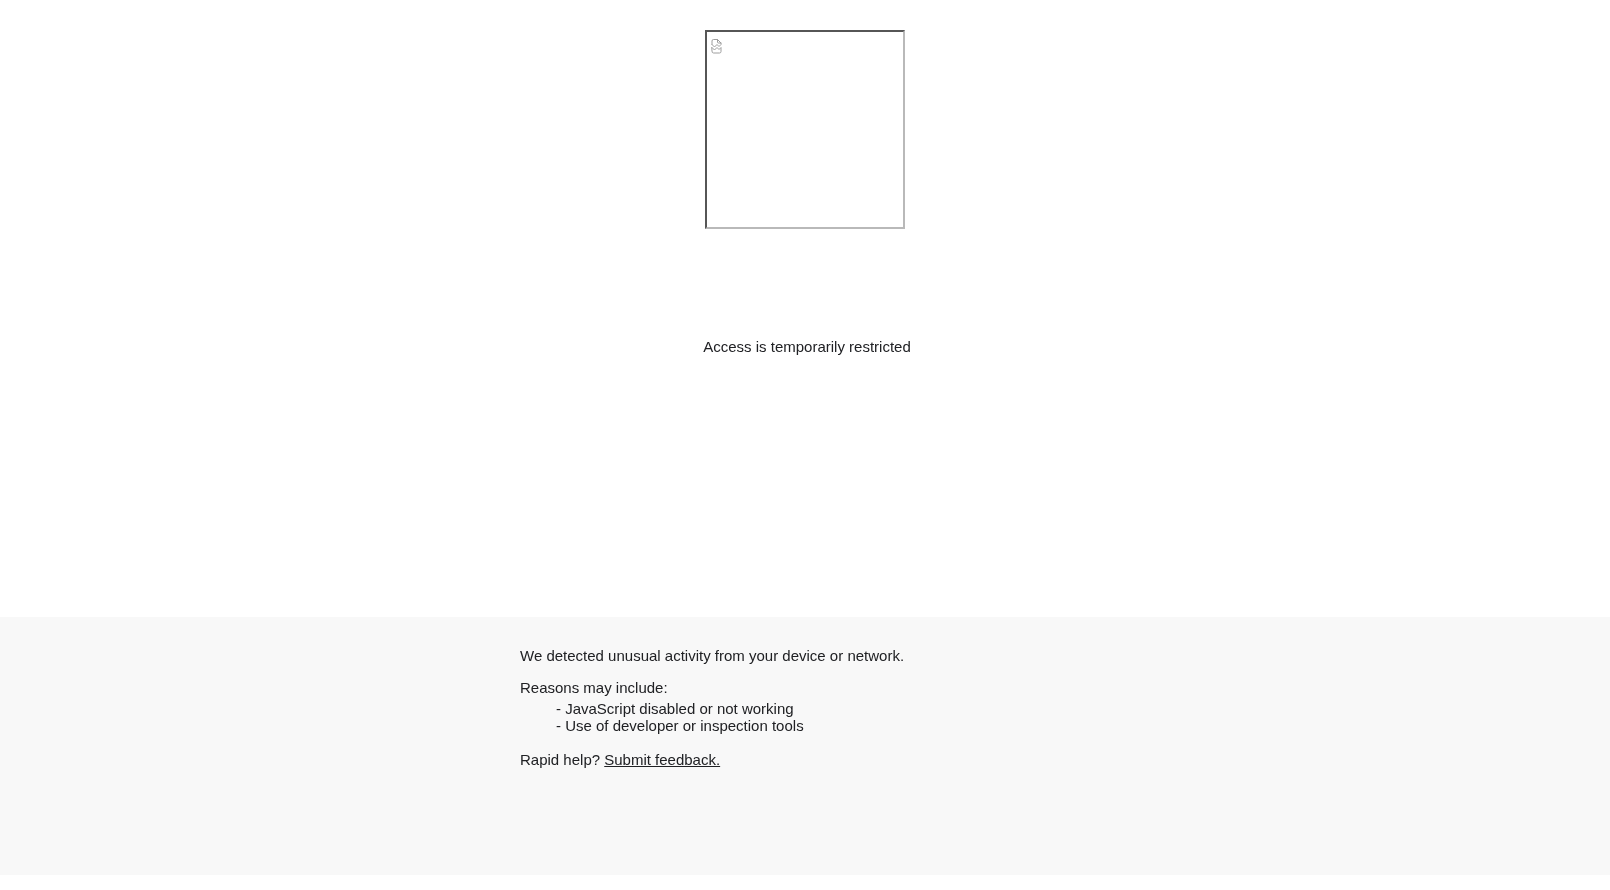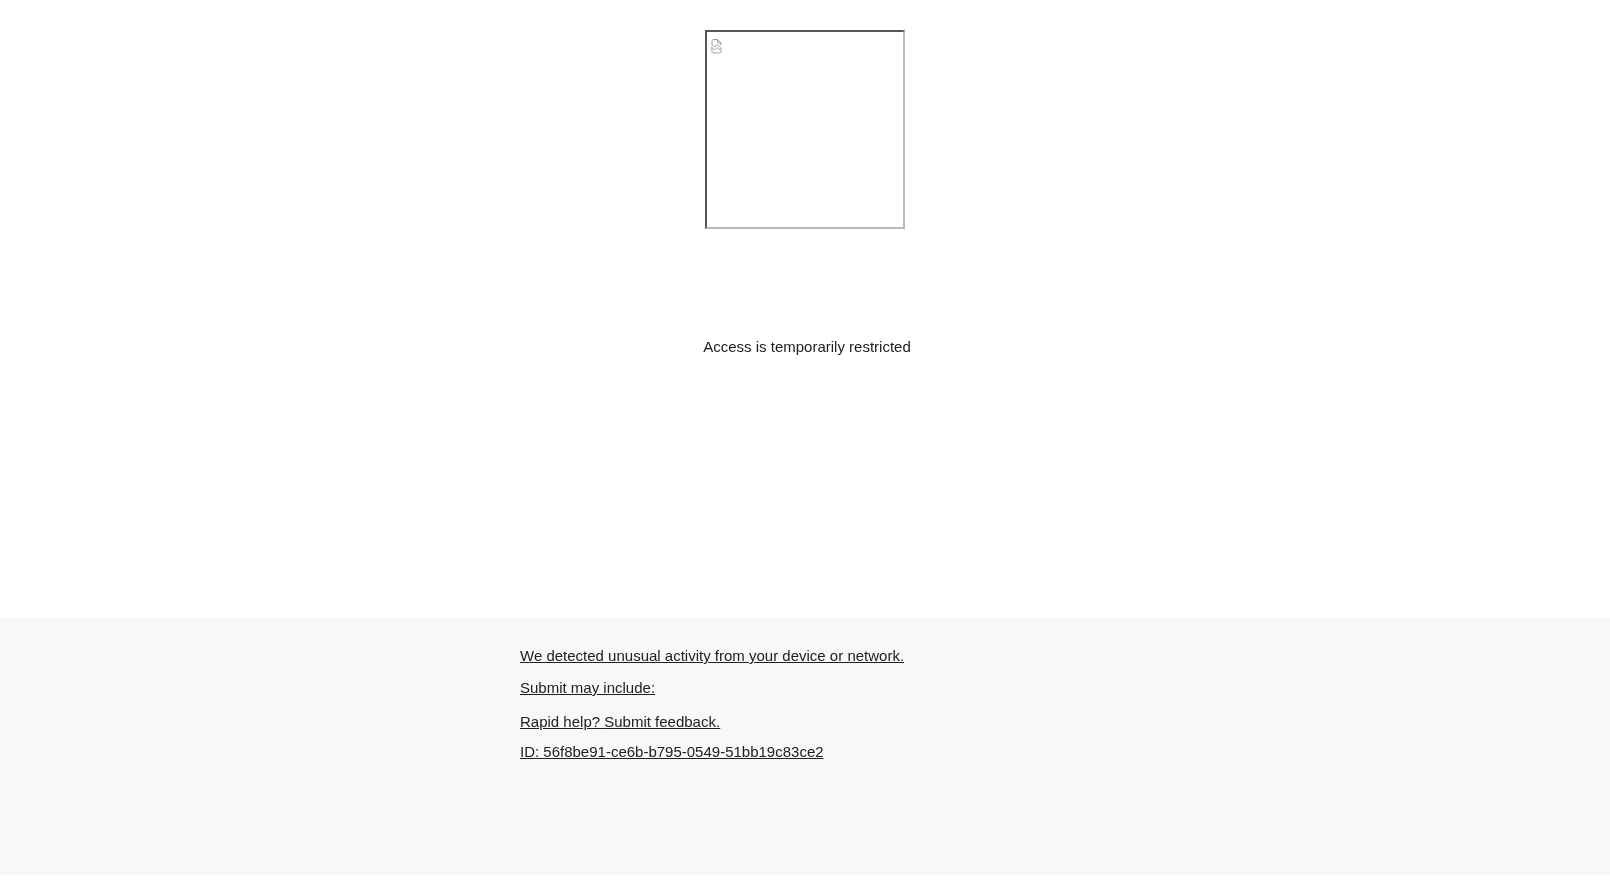--- a/index.html
+++ b/index.html
@@ -57,21 +57,20 @@
     background: #f8f8f8;
     box-sizing: border-box;
   }
   .footer-inner {
     width: 570px;
     margin: 0 auto;
     padding-top: 30px;
     font-size: 15px;
     line-height: 17px;
     color: #202124;
-    text-decoration: underline;
   }
   .footer-inner p {
     margin: 0;
   }
   .p-reasons-label { margin-top: 15px !important; }
   .reasons { margin-top: 4px; margin-left: 36px; }
   .reason { line-height: 17px; }
   .p-help { margin-top: 17px !important; }
   .p-id { margin-top: 13px !important; }
 
@@ -96,24 +95,25 @@
       <path d="M4 19 l5 5 5-5 4 4 4-4 v8 q0 3-3 3 H7 q-3 0-3-3 z"></path>
     </svg>
   </div>
 
   <h1 class="page-title">Access is temporarily restricted</h1>
 
   <div class="footer" style="background: rgb(248, 248, 248);">
     <div class="footer-inner">
       <p>We detected unusual activity from your device or network.</p>
 
-      <p class="p-reasons-label">Submit may include:</p>
+      <p class="p-reasons-label">Reasons may include:</p>
 
       <div class="reasons">
+        <div class="reason">- JavaScript disabled or not working</div>
+        <div class="reason">- Use of developer or inspection tools</div>
       </div>
 
       <p class="p-help"><span>Rapid help? </span><a class="feedback-link" href="#">Submit feedback.</a></p>
 
-      <p class="p-id">ID: 56f8be91-ce6b-b795-0549-51bb19c83ce2</p>
     </div>
   </div>
 
 </div>
 
 </body></html>

